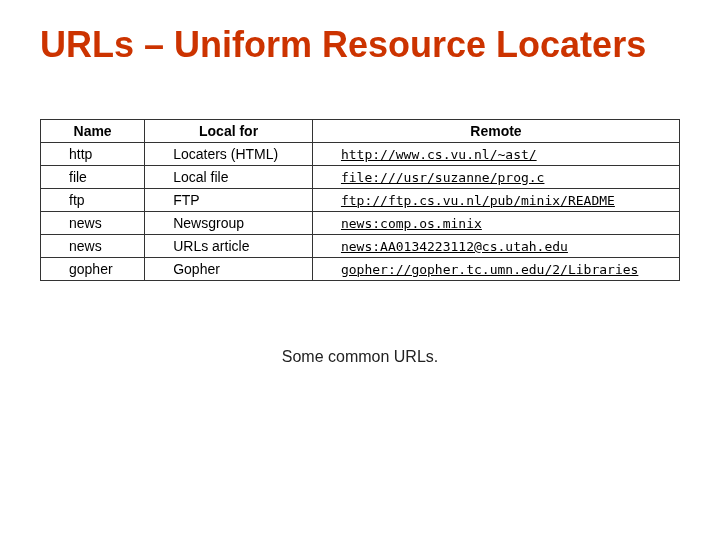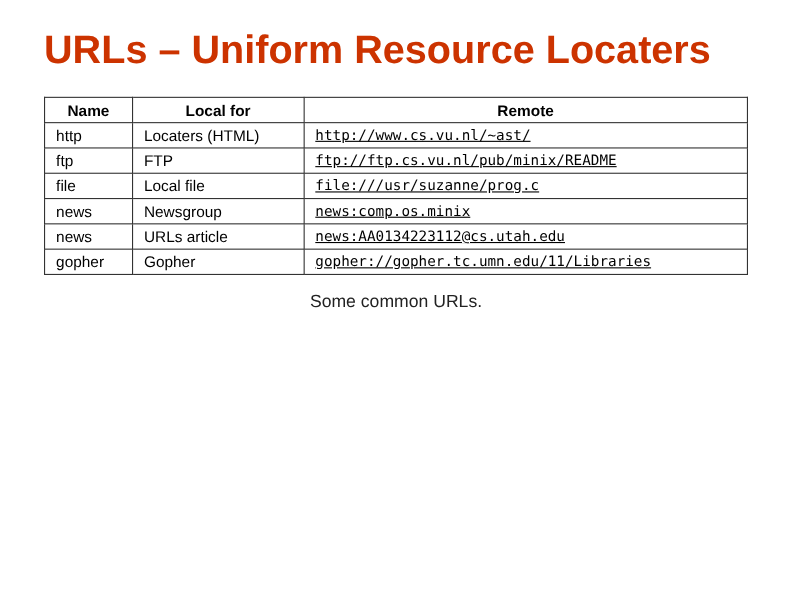--- a/index.html
+++ b/index.html
@@ -12,20 +12,21 @@
       overflow: hidden;
     }
 
     .page {
       width: 720px;
       height: 520px;
       padding: 24px 40px 20px 40px;
       display: flex;
       flex-direction: column;
       align-items: flex-start;
+      gap: 31px;
     }
 
     .title {
       font-size: 36px;
       font-weight: bold;
       color: #cc3300;
       margin-bottom: 22px;
       font-family: Arial, sans-serif;
     }
 
@@ -35,41 +36,41 @@
 
     table {
       border-collapse: collapse;
       width: 100%;
       font-size: 14px;
       font-family: Arial, sans-serif;
     }
 
     table th, table td {
       border: 1px solid #333;
-      padding: 3px 10px;
+      padding: 3px 28px;
       text-align: left;
       white-space: nowrap;
     }
 
     table th {
       font-weight: bold;
       text-align: center;
       background: #ffffff;
     }
 
     table td:nth-child(3) {
       font-family: monospace;
       font-size: 13px;
       text-decoration: underline;
     }
 
     .caption {
       width: 100%;
       text-align: center;
-      margin-top: 16px;
+      margin-top: 36px;
       font-size: 16px;
       color: #222;
       font-family: Arial, sans-serif;
     }
   </style>
 </head>
 <body>
 
 <div class="page">
   <div class="title">URLs – Uniform Resource Locaters</div>
@@ -83,43 +84,43 @@
           <th>Remote</th>
         </tr>
       </thead>
       <tbody id="table-body">
       <tr>
             <td>http</td>
             <td>Locaters (HTML)</td>
             <td>http://www.cs.vu.nl/~ast/</td>
           </tr>
           <tr>
+            <td>file</td>
+            <td>Local file</td>
+            <td>file:///usr/suzanne/prog.c</td>
+          </tr>
+          <tr>
             <td>ftp</td>
             <td>FTP</td>
             <td>ftp://ftp.cs.vu.nl/pub/minix/README</td>
-          </tr>
-          <tr>
-            <td>file</td>
-            <td>Local file</td>
-            <td>file:///usr/suzanne/prog.c</td>
           </tr>
           <tr>
             <td>news</td>
             <td>Newsgroup</td>
             <td>news:comp.os.minix</td>
           </tr>
           <tr>
             <td>news</td>
             <td>URLs article</td>
             <td>news:AA0134223112@cs.utah.edu</td>
           </tr>
           <tr>
             <td>gopher</td>
             <td>Gopher</td>
-            <td>gopher://gopher.tc.umn.edu/11/Libraries</td>
+            <td>gopher://gopher.tc.umn.edu/2/Libraries</td>
           </tr>
         </tbody>
     </table>
   </div>
 
   <div class="caption">
     <span>Some common URLs.</span>
   </div>
 </div>
 

